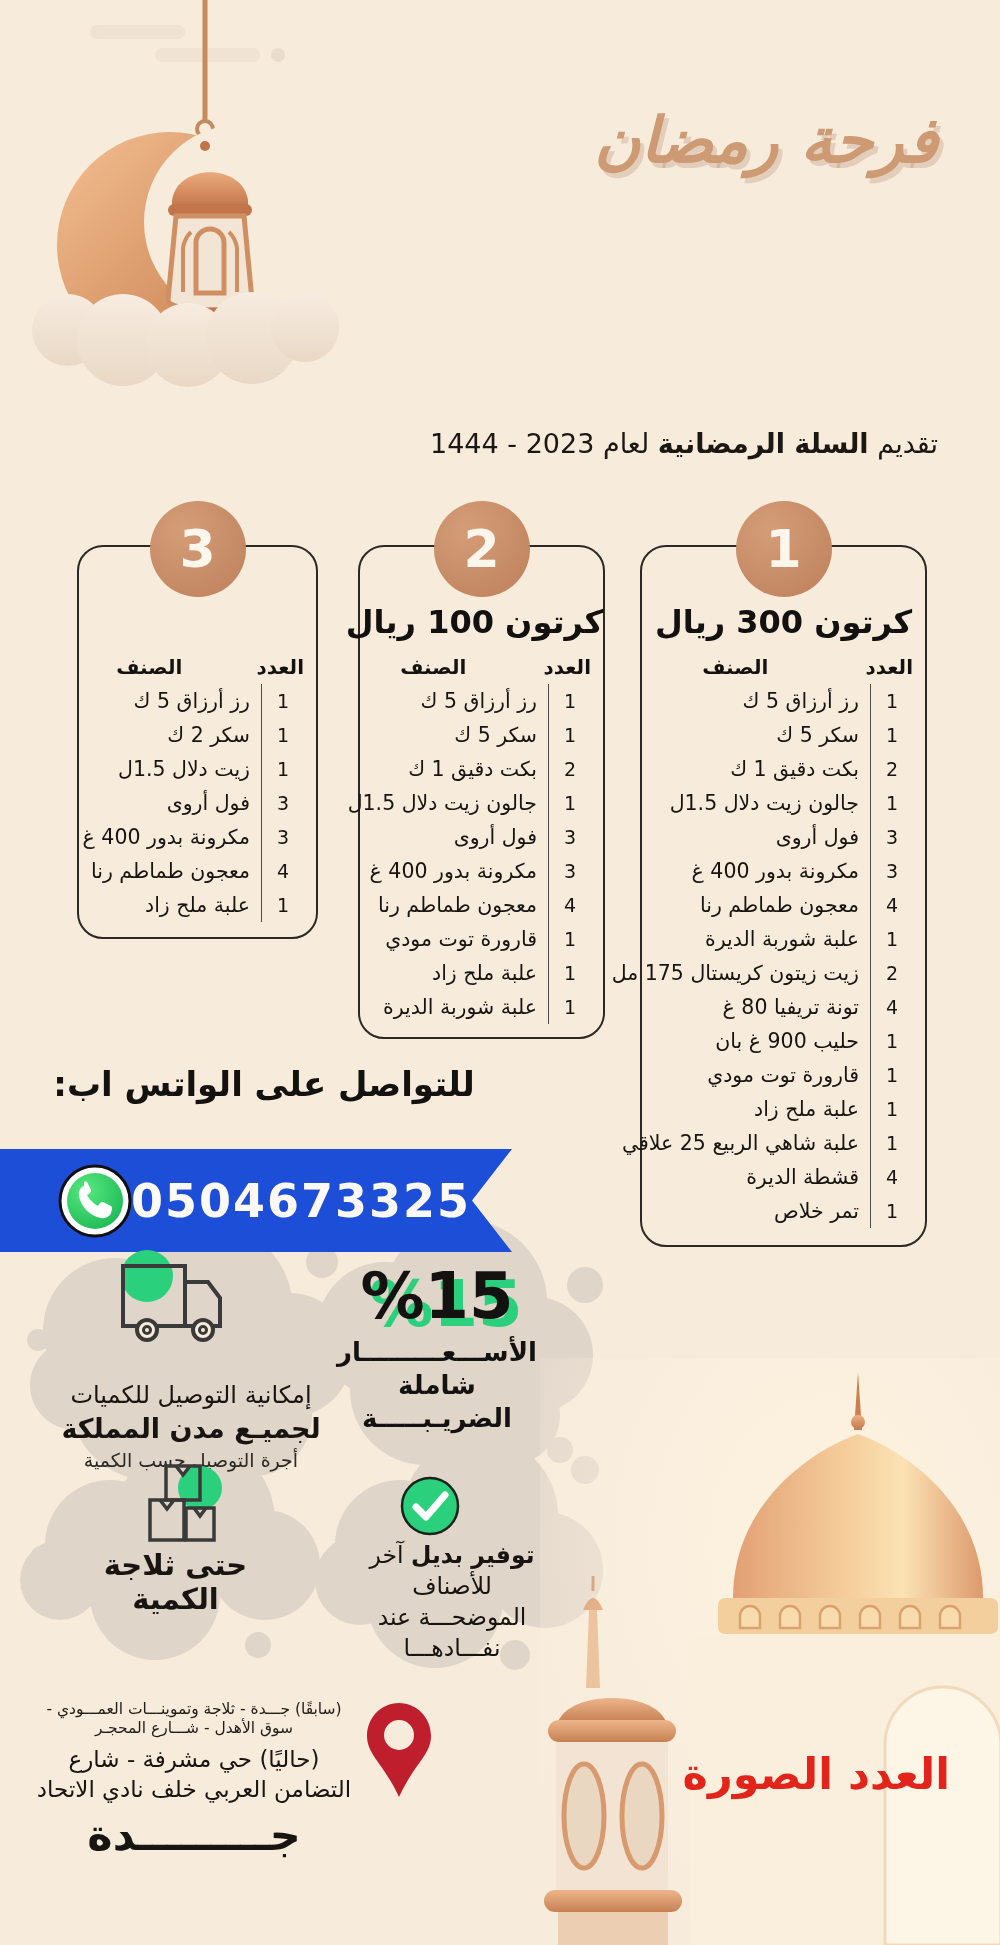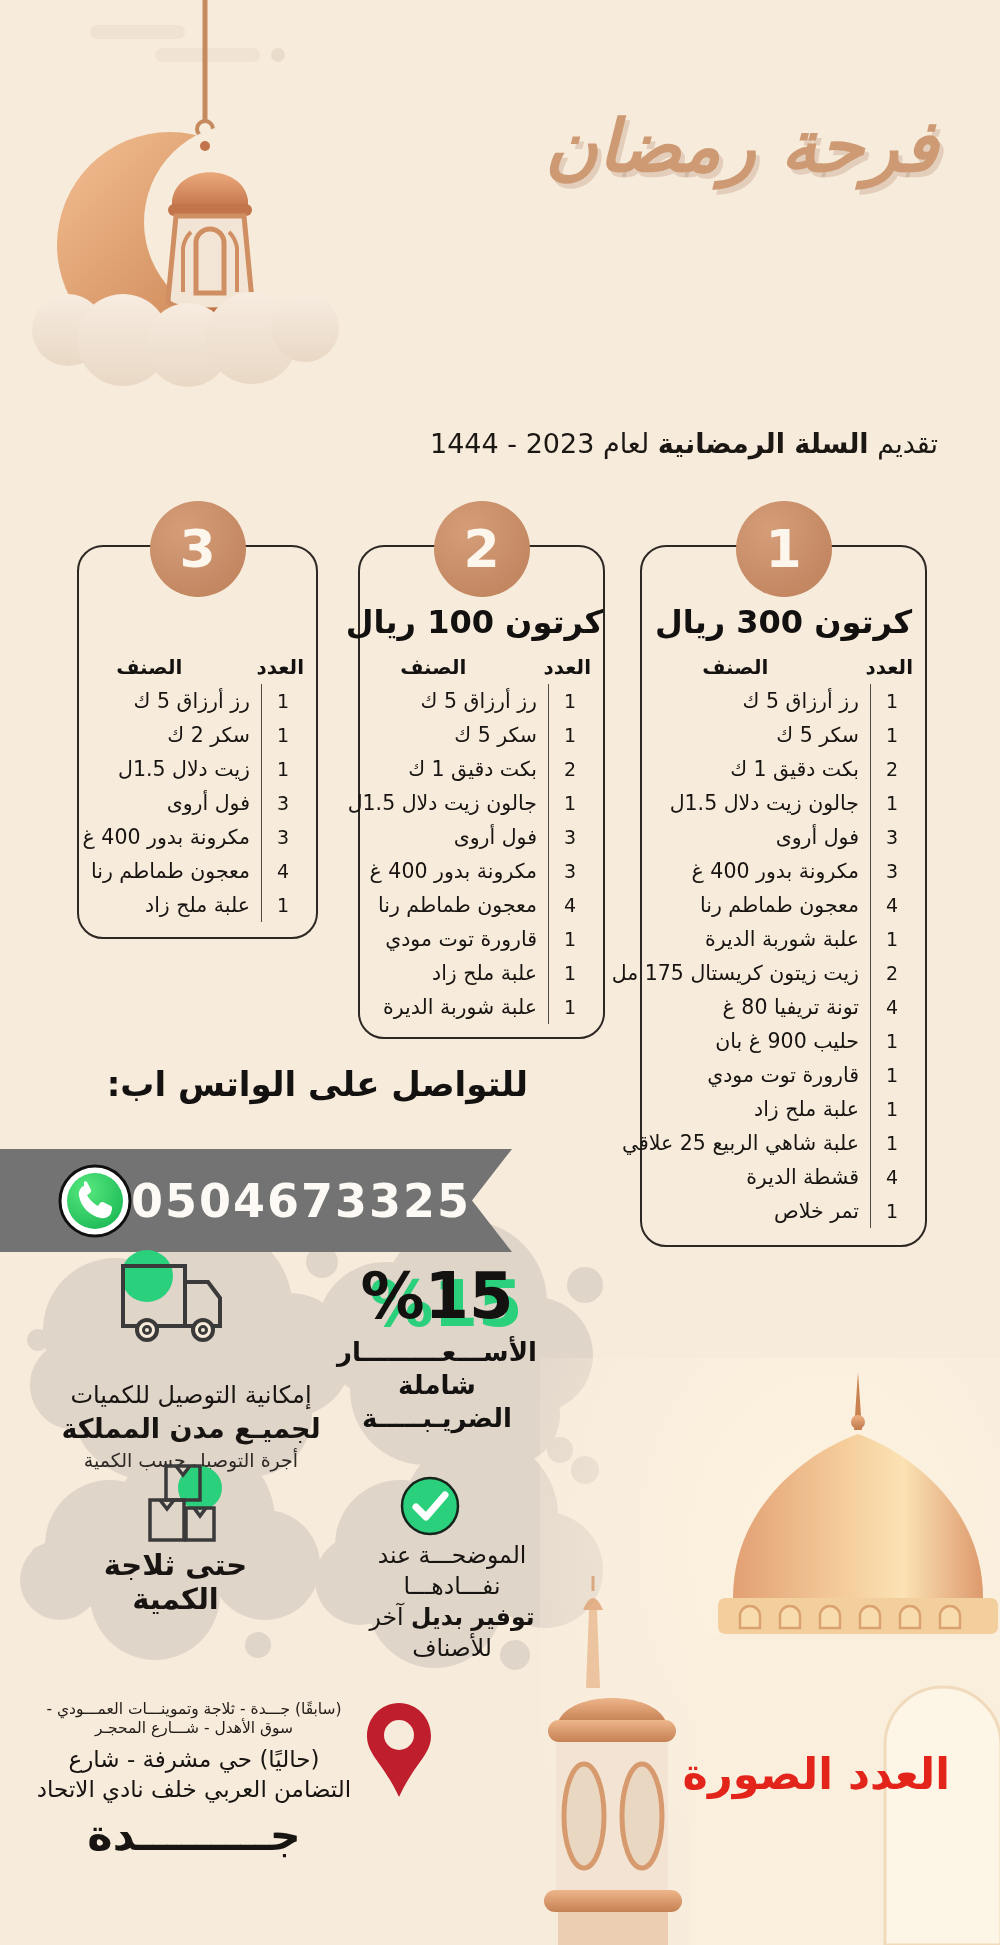--- a/index.html
+++ b/index.html
@@ -2,21 +2,21 @@
 <html lang="ar" dir="rtl"><head>
 <meta charset="utf-8">
 <style>
   html,body{margin:0;padding:0;}
   .canvas{position:relative;width:1000px;height:1945px;background:#f7ebdb;overflow:hidden;
           font-family:"DejaVu Sans",sans-serif;direction:rtl;color:#171411;}
   svg{display:block;}
   .abs{position:absolute;}
 
   
-  .title{position:absolute;top:104px;right:62px;font-size:72px;font-weight:bold;font-style:italic;
+  .title{position:absolute;top:104px;right:62px;font-size:63px;font-weight:bold;font-style:italic;
          color:#cd9a74;text-shadow:4px 5px 0 rgba(173,134,104,.28);white-space:nowrap;}
   .company{position:absolute;top:244px;right:50px;text-align:right;font-weight:bold;
            font-size:51px;line-height:66px;color:#141110;}
   .subtitle{position:absolute;top:428px;right:62px;font-size:27px;color:#1b1713;}
   .subtitle b{font-weight:bold;}
 
   
   .card{position:absolute;border:2.5px solid #2d2823;border-radius:26px;}
   .card.c1{left:640px;top:545px;width:283px;height:698px;}
   .card.c2{left:358px;top:545px;width:243px;height:490px;}
@@ -31,23 +31,23 @@
   .chead .hq{flex:0 0 42px;text-align:center;margin-left:47px;}
   .chead .hn{flex:1;text-align:center;}
   .rows{position:absolute;top:137px;right:12px;left:10px;}
   .row{display:flex;align-items:stretch;height:34px;}
   .row .qty{flex:0 0 42px;display:flex;align-items:center;justify-content:center;
             font-size:19px;border-inline-end:1.5px solid #4e4a44;}
   .row .name{flex:1;display:flex;align-items:center;font-size:20.5px;
              padding-inline-start:11px;white-space:nowrap;}
 
   
-  .wa-heading{position:absolute;top:1064px;left:0;width:528px;
+  .wa-heading{position:absolute;top:1064px;left:0;width:528px;text-align:center;
               font-size:34px;font-weight:bold;color:#141210;}
-  .ribbon{position:absolute;top:1149px;left:0;width:512px;height:103px;background:#737373;
+  .ribbon{position:absolute;top:1149px;left:0;width:512px;height:103px;background:#1d4ed8;
           direction:ltr;clip-path:polygon(0 0,100% 0,calc(100% - 40px) 50%,100% 100%,0 100%);}
   .phone{position:absolute;left:148px;right:58px;top:0;height:100%;display:flex;align-items:center;
          justify-content:center;color:#fdfaf5;font-size:46px;font-weight:bold;letter-spacing:2px;}
 
   
   .tax{position:absolute;left:328px;top:1256px;width:218px;text-align:center;}
   .pct{position:relative;height:80px;direction:ltr;font-size:64px;font-weight:bold;line-height:80px;}
   .pct span{position:absolute;left:0;right:0;}
   .pct .g{color:#2bd07c;transform:translate(9px,8px);}
   .pct .b{color:#141210;}
@@ -432,22 +432,22 @@
       <path d="M56,50 l6,8 l6,-8"></path>
     </g>
   </svg>
   <div class="stock">حتى ثلاجة الكمية</div>
 
   <svg class="abs" style="left:398px;top:1474px;" width="64" height="64" viewBox="0 0 64 64">
     <circle cx="32" cy="32" r="28" fill="#2bd07c" stroke="#16251c" stroke-width="2.5"></circle>
     <path d="M18,33 l10,10 l19,-22" fill="none" stroke="#ffffff" stroke-width="7" stroke-linecap="round" stroke-linejoin="round"></path>
   </svg>
   <div class="subst">
+    <div><b>توفير بديل</b><span> آخر للأصناف</span></div>
     <div>الموضحـــة عند نفـــادهـــا</div>
-    <div><b>توفير بديل</b><span> آخر للأصناف</span></div>
   </div>
 
   <svg class="abs" style="left:358px;top:1700px;" width="82" height="102" viewBox="0 0 82 102">
     <path d="M41,3 C23,3 9,18 9,36 C9,55 26,64 41,97 C56,64 73,55 73,36 C73,18 59,3 41,3 Z" fill="#bf1f2d"></path>
     <circle cx="41" cy="35" r="15" fill="#f7ebdb"></circle>
   </svg>
   <div class="loc">
     <div class="small">(سابقًا) جـــدة - ثلاجة وتموينـــات العمـــودي - سوق الأهدل - شـــارع المحجـر</div>
     <div class="med">(حاليًا) حي مشرفة - شارع التضامن العربي خلف نادي الاتحاد</div>
     <div class="city">جـــــــــدة</div>

